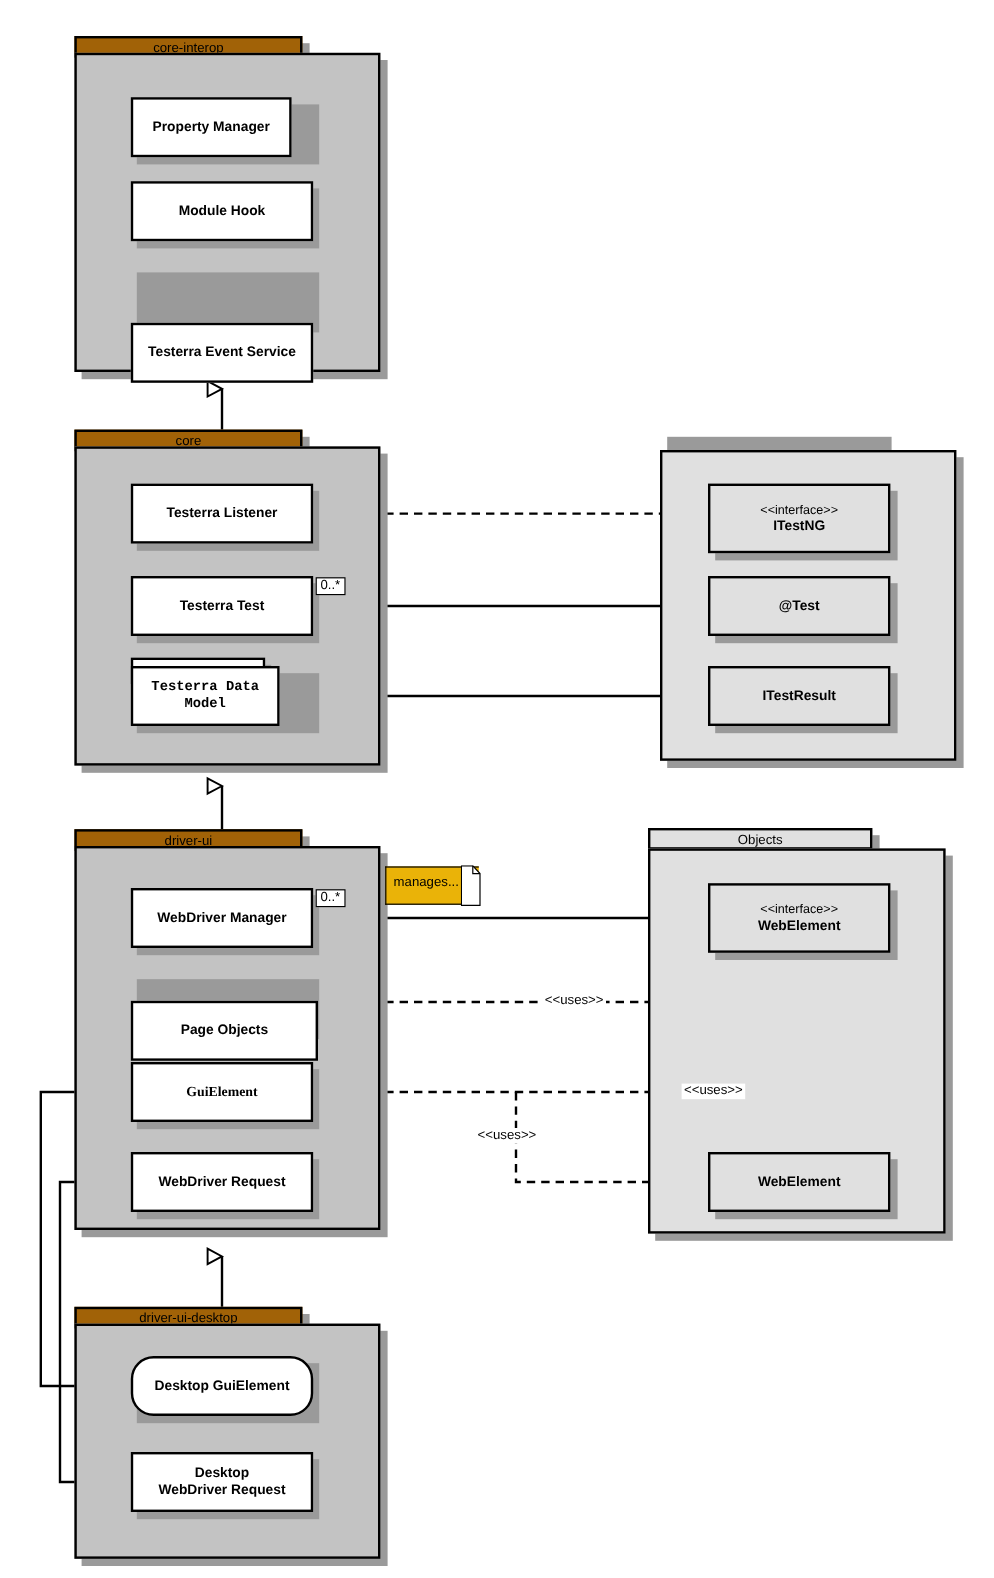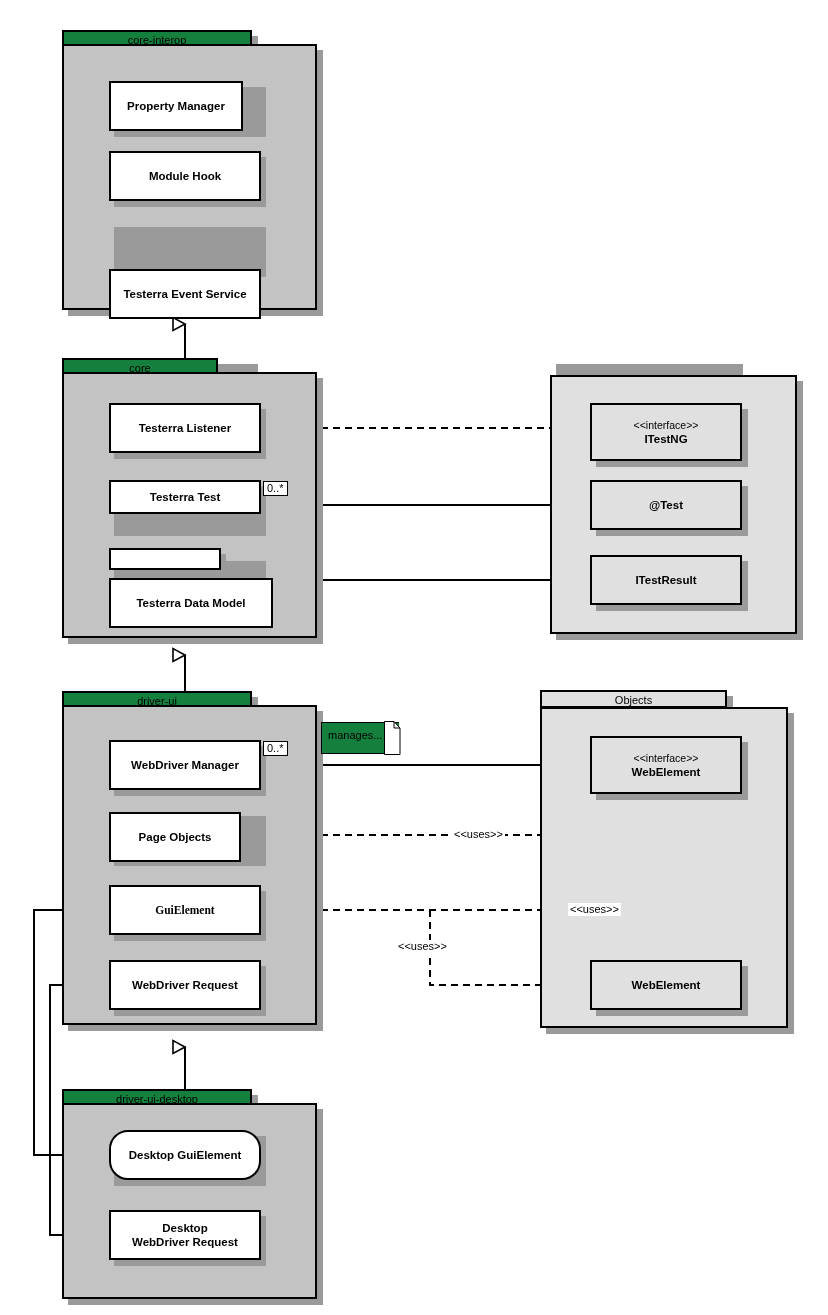--- a/index.html
+++ b/index.html
@@ -29,21 +29,21 @@
   
   .pkg {
     position: absolute;
   }
   .pkg-tab {
     position: absolute;
     left: 0;
     top: 0;
     box-sizing: border-box;
     border: 2px solid #000000;
-    background: #15803d;
+    background: #a16207;
     font-size: 11px;
     line-height: 16px;
     text-align: center;
     color: #000000;
     z-index: 3;
   }
   .pkg-tab-shadow {
     position: absolute;
     background: #9a9a9a;
     z-index: 2;
@@ -103,21 +103,21 @@
   .cls-pkg-tab-shadow {
     position: absolute;
     background: #9a9a9a;
     z-index: 5;
   }
 
   
   .note {
     position: absolute;
     box-sizing: border-box;
-    background: #15803d;
+    background: #eab308;
     font-size: 11px;
     line-height: 14px;
     color: #000000;
     padding: 5px 6px;
     z-index: 8;
     border: 1px solid #000000;
     border-right: none;
   }
   .note-fold {
     position: absolute;
@@ -221,34 +221,34 @@
 
     <div class="cls-shadow" style="left:114px; top:157px; width:152px; height:50px;"></div>
     <div class="cls" style="left:109px; top:151px; width:152px; height:50px;">Module Hook</div>
 
     <div class="cls-shadow" style="left:114px; top:227px; width:152px; height:50px;"></div>
     <div class="cls" style="left:109px; top:221px; width:152px; height:50px;margin-top:48px;">Testerra Event Service</div>
   </div>
 
   <div class="pkg">
     <div class="pkg-tab-shadow" style="left:68px; top:364px; width:190px; height:18px;"></div>
-    <div class="pkg-tab" style="left:62px; top:358px; width:156px; height:18px;">core</div>
+    <div class="pkg-tab" style="left:62px; top:358px; width:190px; height:18px;">core</div>
     <div class="pkg-body-shadow" style="left:68px; top:378px; width:255px; height:266px;"></div>
     <div class="pkg-body" style="left:62px; top:372px; width:255px; height:266px;"></div>
 
     <div class="cls-shadow" style="left:114px; top:409px; width:152px; height:50px;"></div>
     <div class="cls" style="left:109px; top:403px; width:152px; height:50px;">Testerra Listener</div>
 
     <div class="cls-shadow" style="left:114px; top:486px; width:152px; height:50px;"></div>
-    <div class="cls" style="left:109px; top:480px; width:152px; height:34px;">Testerra Test</div>
+    <div class="cls" style="left:109px; top:480px; width:152px; height:50px;">Testerra Test</div>
 
     <div class="cls-pkg-tab-shadow" style="left:114px; top:554px; width:112px; height:22px;"></div>
     <div class="cls-pkg-tab" style="left:109px; top:548px; width:112px; height:22px;"></div>
     <div class="cls-shadow" style="left:114px; top:561px; width:152px; height:50px;"></div>
-    <div class="cls" style="left:109px; top:578px; width:164px; height:50px;">Testerra Data Model</div>
+    <div class="cls" style="left:109px; top:555px; width:124px; height:50px;font-family:Liberation Mono, monospace;">Testerra Data Model</div>
   </div>
 
   <div class="pkg light">
     <div class="pkg-tab-shadow" style="left:556px; top:364px; width:187px; height:18px;"></div>
     <div class="pkg-tab" style="left:550px; top:358px; width:187px; height:18px;margin-top:26px;">TestNG</div>
     <div class="pkg-body-shadow" style="left:556px; top:381px; width:247px; height:259px;"></div>
     <div class="pkg-body" style="left:550px; top:375px; width:247px; height:259px;"></div>
 
     <div class="cls-shadow" style="left:596px; top:409px; width:152px; height:58px;"></div>
     <div class="cls light" style="left:590px; top:403px; width:152px; height:58px;">
@@ -268,21 +268,21 @@
   <div class="pkg">
     <div class="pkg-tab-shadow" style="left:68px; top:697px; width:190px; height:18px;"></div>
     <div class="pkg-tab" style="left:62px; top:691px; width:190px; height:18px;">driver-ui</div>
     <div class="pkg-body-shadow" style="left:68px; top:711px; width:255px; height:320px;"></div>
     <div class="pkg-body" style="left:62px; top:705px; width:255px; height:320px;"></div>
 
     <div class="cls-shadow" style="left:114px; top:746px; width:152px; height:50px;"></div>
     <div class="cls" style="left:109px; top:740px; width:152px; height:50px;text-align:right;">WebDriver Manager</div>
 
     <div class="cls-shadow" style="left:114px; top:816px; width:152px; height:50px;"></div>
-    <div class="cls" style="left:109px; top:812px; width:132px; height:50px;">Page Objects</div>
+    <div class="cls" style="left:109px; top:834px; width:156px; height:50px;">Page Objects</div>
 
     <div class="cls-shadow" style="left:114px; top:891px; width:152px; height:50px;"></div>
     <div class="cls" style="left:109px; top:885px; width:152px; height:50px;font-family:Liberation Serif, serif;">GuiElement</div>
 
     <div class="cls-shadow" style="left:114px; top:966px; width:152px; height:50px;"></div>
     <div class="cls" style="left:109px; top:960px; width:152px; height:50px;">WebDriver Request</div>
   </div>
 
   <div class="pkg light">
     <div class="pkg-tab-shadow" style="left:546px; top:696px; width:187px; height:18px;"></div>

